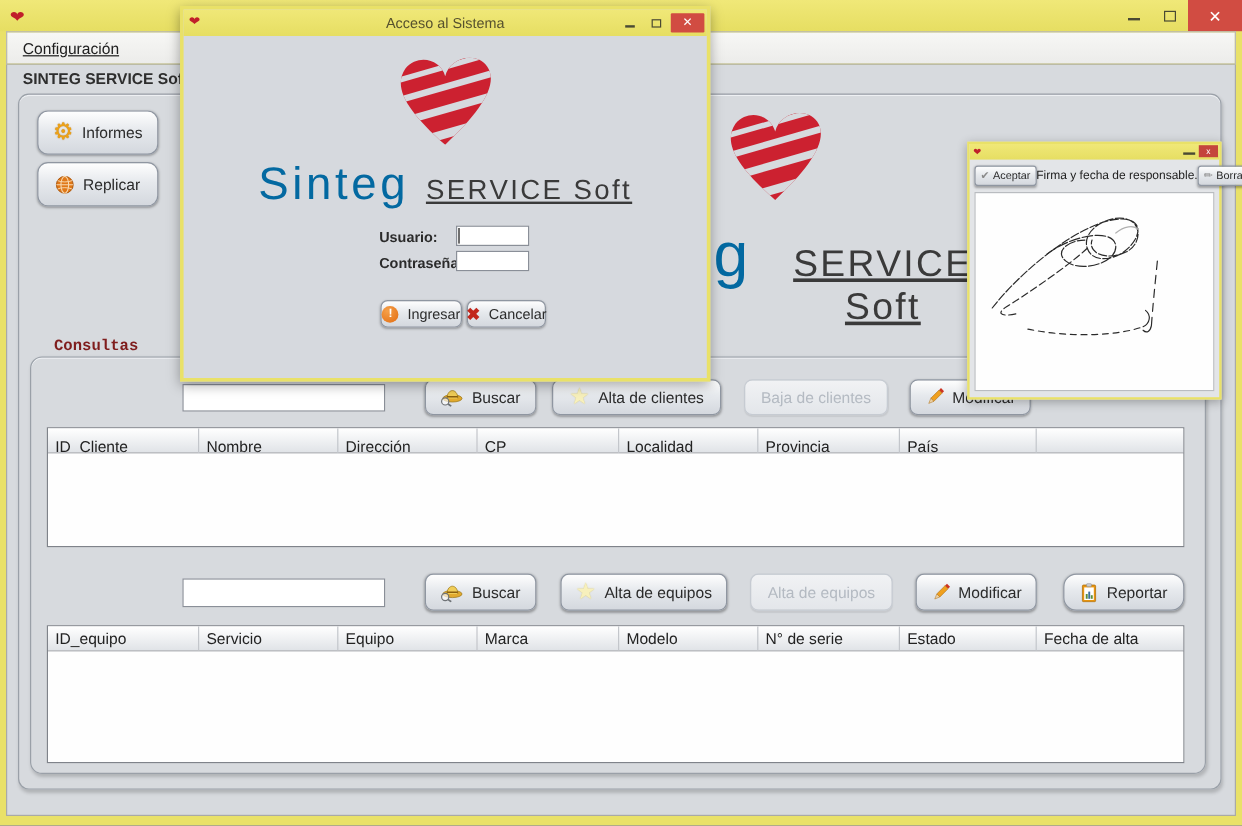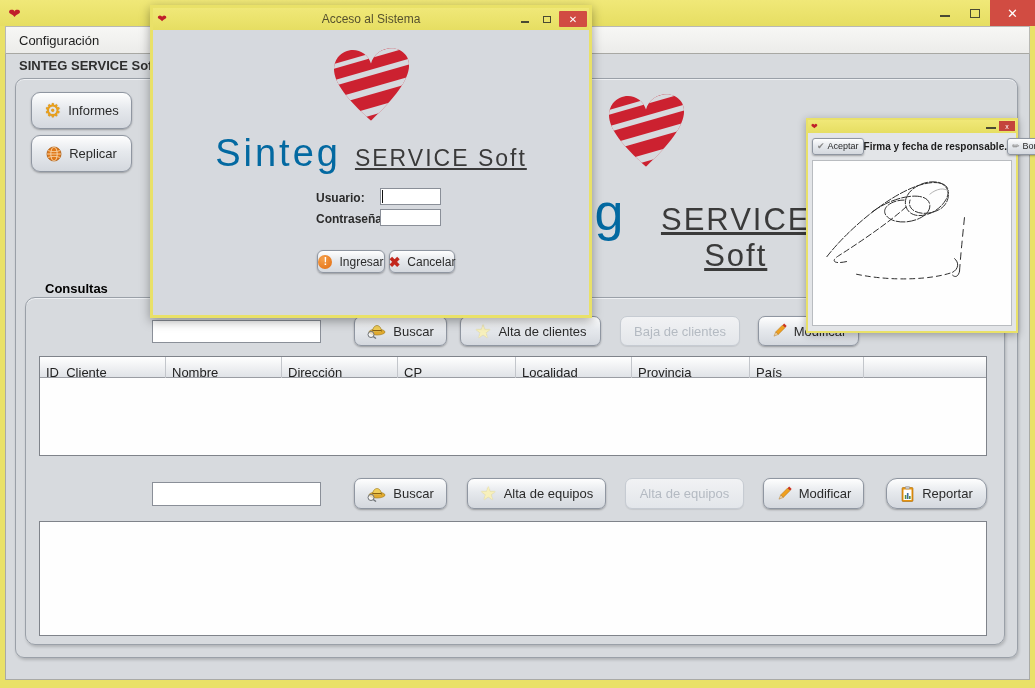--- a/index.html
+++ b/index.html
@@ -8,38 +8,38 @@
 
   
   .titlebar { position:absolute; left:0; top:0; width:1035px; height:26px; background:linear-gradient(#f0e878,#e6de62); display:flex; align-items:center; }
   .win-icon { margin-left:9px; font-size:13px; color:#c01f2a; line-height:1; transform:scaleX(1.15); }
   .ctrls { position:absolute; right:0; top:0; height:26px; display:flex; align-items:stretch; }
   .ctrl { width:30px; display:flex; align-items:center; justify-content:center; color:#4a4a33; font-size:12px; cursor:pointer; }
   .ctrl .dash { width:10px; border-bottom:2px solid #4a4a33; margin-top:6px; }
   .ctrl .box { width:10px; height:9px; border:1.5px solid #4a4a33; }
   .ctrl.close { width:45px; background:#d14c42; color:#fff; font-size:13px; }
   .menubar { position:absolute; left:5px; top:26px; width:1025px; height:28px; background:linear-gradient(#f7f7f5,#ececea); border:1px solid #b9b9b4; border-bottom:1px solid #a8a8a3; display:flex; align-items:center; }
-  .menu-item { padding:0 13px; font-size:13px; color:#1d1d1d; cursor:pointer; }
+  .menu-item { padding:0 13px; font-size:13px; color:#1d1d1d; cursor:pointer;text-decoration:underline; }
   .content { position:absolute; left:5px; top:54px; width:1025px; height:626px; background:#d7dade; border:1px solid #a9aaa6; border-top:none; }
 
   .tab-label { position:absolute; left:13px; top:4px; font-size:13px; font-weight:bold; color:#2e2e2e; }
   .tab-panel { position:absolute; left:9px; top:24px; width:1003px; height:580px; border:1px solid #9aa0a8; border-radius:9px; box-shadow:inset 0 1px 0 #eef0f3, 1px 2px 3px rgba(0,0,0,.18); }
 
   .nbtn { display:flex; align-items:center; justify-content:center; gap:7px; background:linear-gradient(#fefefe,#e6e9ed 45%,#d4d8de); border:1px solid #8f96a1; border-radius:7px; font-size:13px; color:#2b2b2b; box-shadow:0 1px 2px rgba(0,0,0,.3); cursor:pointer; position:absolute; }
   .nbtn.disabled { color:#b4bac2; border-color:#c6cbd2; background:linear-gradient(#f1f2f4,#e3e6ea); box-shadow:0 1px 1px rgba(0,0,0,.08); cursor:default; }
   .side-btn { left:25px; width:101px; height:37px; border-radius:9px; }
 
   .main-logo { position:absolute; left:455px; top:28px; width:370px; text-align:center; pointer-events:none; }
   .logo-text { display:flex; align-items:baseline; justify-content:center; gap:14px; margin-top:4px; }
   .logo-name { color:#0369a1; letter-spacing:3px; }
   .logo-suffix { color:#3a3a3a; letter-spacing:2px;text-decoration:underline; }
   .main-logo .logo-name { font-size:52px; }
   .main-logo .logo-suffix { font-size:31px; }
 
-  .section-label { position:absolute; left:39px; top:227px; font-size:13px; font-weight:bold; color:#000000; }
+  .section-label { position:absolute; left:39px; top:227px; font-size:13px; font-weight:bold; color:#7f1d1d;font-family:Liberation Mono, monospace; }
   .group-box { position:absolute; left:19px; top:243px; width:980px; height:348px; border:1px solid #9aa0a8; border-radius:10px; box-shadow:inset 0 1px 0 #eef0f3, 1px 2px 3px rgba(0,0,0,.18); }
 
   .search-input { position:absolute; background:#fff; border:1px solid #8a8f98; font-size:13px; padding:2px 4px; }
   .tbl { position:absolute; background:#fefefe; border:1px solid #7f838a; }
   .thead { display:grid; grid-template-columns:126px 116px 116px 118px 116px 118px 114px 121px; height:21px; background:linear-gradient(#ffffff,#e0e3e7); border-bottom:1px solid #9a9da3; }
   .th { padding:0 6px; font-size:13px; color:#222; border-right:1px solid #c3c6cb; display:flex; align-items:center; overflow:hidden; white-space:nowrap; cursor:pointer; }
   .tbody { position:absolute; left:0; right:0; top:21px; bottom:0; background:#fefefe; cursor:default; }
 
   
   .ic { display:inline-flex; align-items:center; justify-content:center; }
@@ -68,21 +68,21 @@
 
   
   .sigwin { position:absolute; left:806px; top:118px; width:212px; height:215px; background:#e3e5e8; border:2px solid #e9e168; box-shadow:0 2px 8px rgba(0,0,0,.3); z-index:20; }
   .sig-titlebar { position:absolute; left:0; top:0; right:0; height:13px; background:linear-gradient(#f0e878,#e6de62); display:flex; align-items:center; }
   .sig-win-icon { margin-left:3px; font-size:8px; color:#c01f2a; line-height:1; }
   .sig-ctrls { position:absolute; right:1px; top:1px; display:flex; gap:3px; align-items:center; }
   .sig-min { width:10px; border-bottom:2px solid #4a4a33; margin-bottom:-4px; cursor:pointer; }
   .sig-close { width:16px; height:10px; background:#c4443c; color:#fff; font-size:7px; display:flex; align-items:center; justify-content:center; cursor:pointer; }
   .sig-toolbar { position:absolute; left:0; right:0; top:13px; height:26px; display:flex; align-items:center; justify-content:space-between; padding:0 4px; }
   .sig-btn { position:static; height:17px; font-size:9px; padding:0 4px; gap:3px; border-radius:3px; }
-  .sig-title { font-size:10px; font-weight:bold; color:#1c1c1c; white-space:nowrap; }
+  .sig-title { font-size:10px; font-weight:normal; color:#1c1c1c; white-space:nowrap; }
   .sig-canvas { position:absolute; left:4px; top:40px; right:4px; bottom:5px; background:#fefefe; border:1px solid #b9bcc0; }
 </style>
 </head>
 <body>
 
 <div id="app">
 
   <div class="titlebar">
     <span class="win-icon">❤</span>
     <div class="ctrls">
@@ -234,20 +234,30 @@
             <rect x="5.5" y="0.3" width="4" height="2.6" rx="0.8" fill="#c8c9cc" stroke="#8e8f92" stroke-width="0.5"></rect>
             <rect x="4.8" y="9" width="1.6" height="4" fill="#5a8f3c"></rect>
             <rect x="6.9" y="7" width="1.6" height="6" fill="#3a6fa0"></rect>
             <rect x="9" y="10" width="1.6" height="3" fill="#5a8f3c"></rect>
           </svg>
       </span>
       <span>Reportar</span>
     </button>
 
     <div class="tbl" style="left:33px; top:467px; width:948px; height:115px;">
+      <div class="thead">
+        <div class="th">ID_equipo</div>
+        <div class="th">Servicio</div>
+        <div class="th">Equipo</div>
+        <div class="th">Marca</div>
+        <div class="th">Modelo</div>
+        <div class="th">N° de serie</div>
+        <div class="th">Estado</div>
+        <div class="th" style="border-right:none;">Fecha de alta</div>
+      </div>
       <div class="tbody"></div>
     </div>
   </div>
 
   <div class="dialog">
     <div class="dlg-titlebar">
       <span class="win-icon" style="font-size:10px; margin-left:5px;">❤</span>
       <span class="dlg-title">Acceso al Sistema</span>
       <div class="dlg-ctrls">
         <div class="dlg-ctrl">

